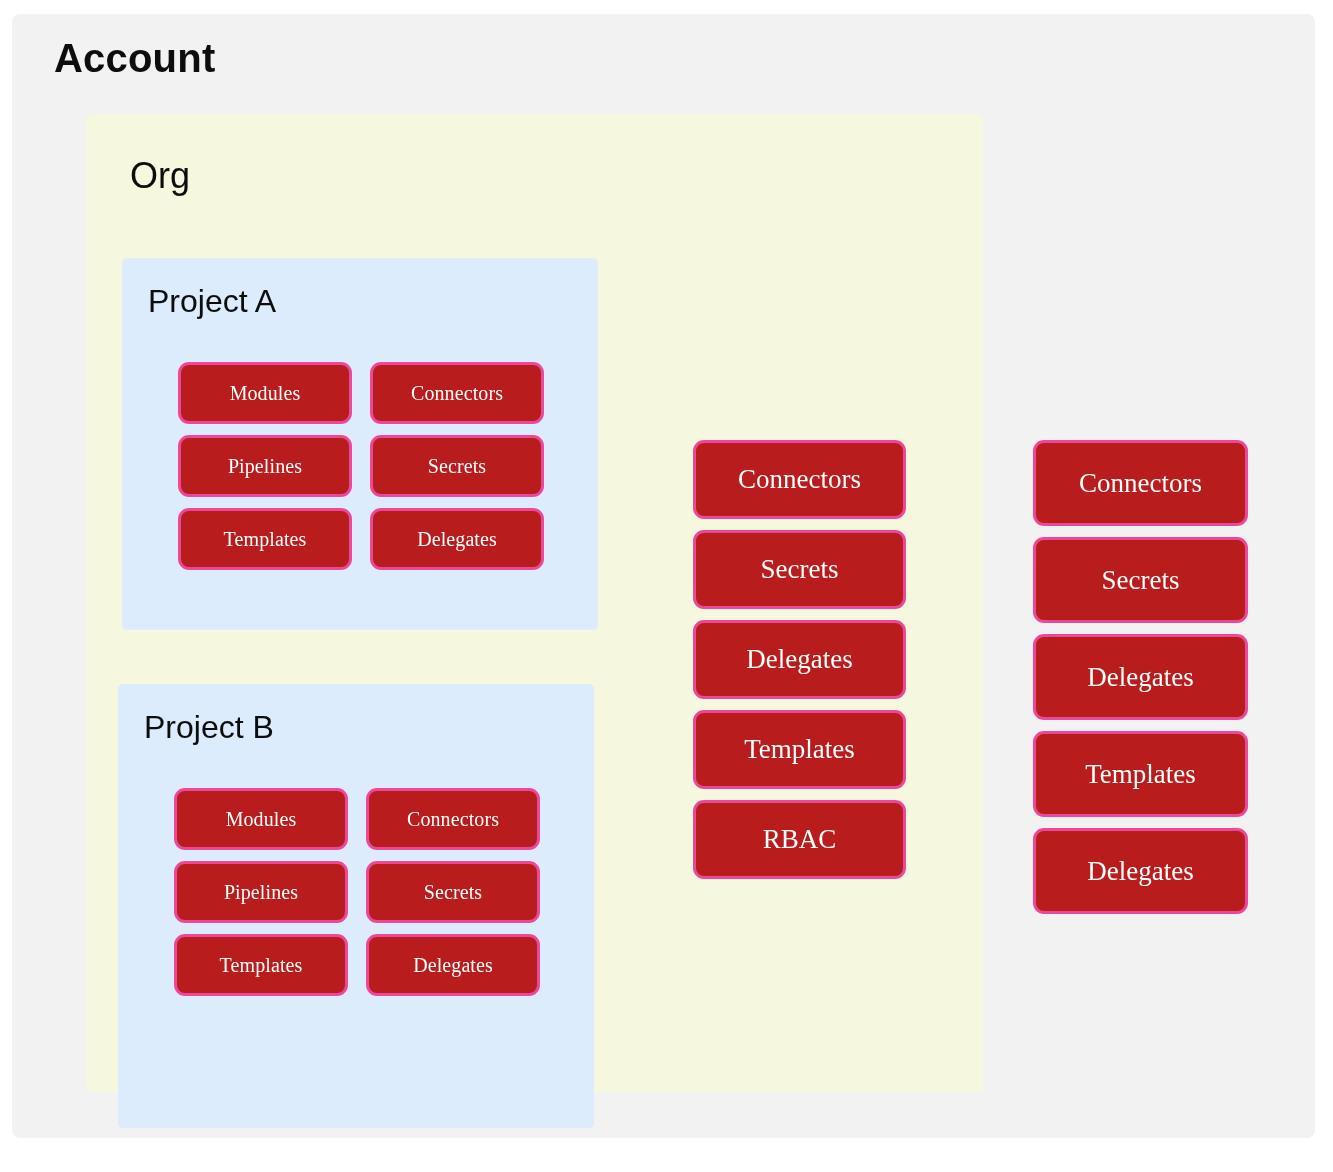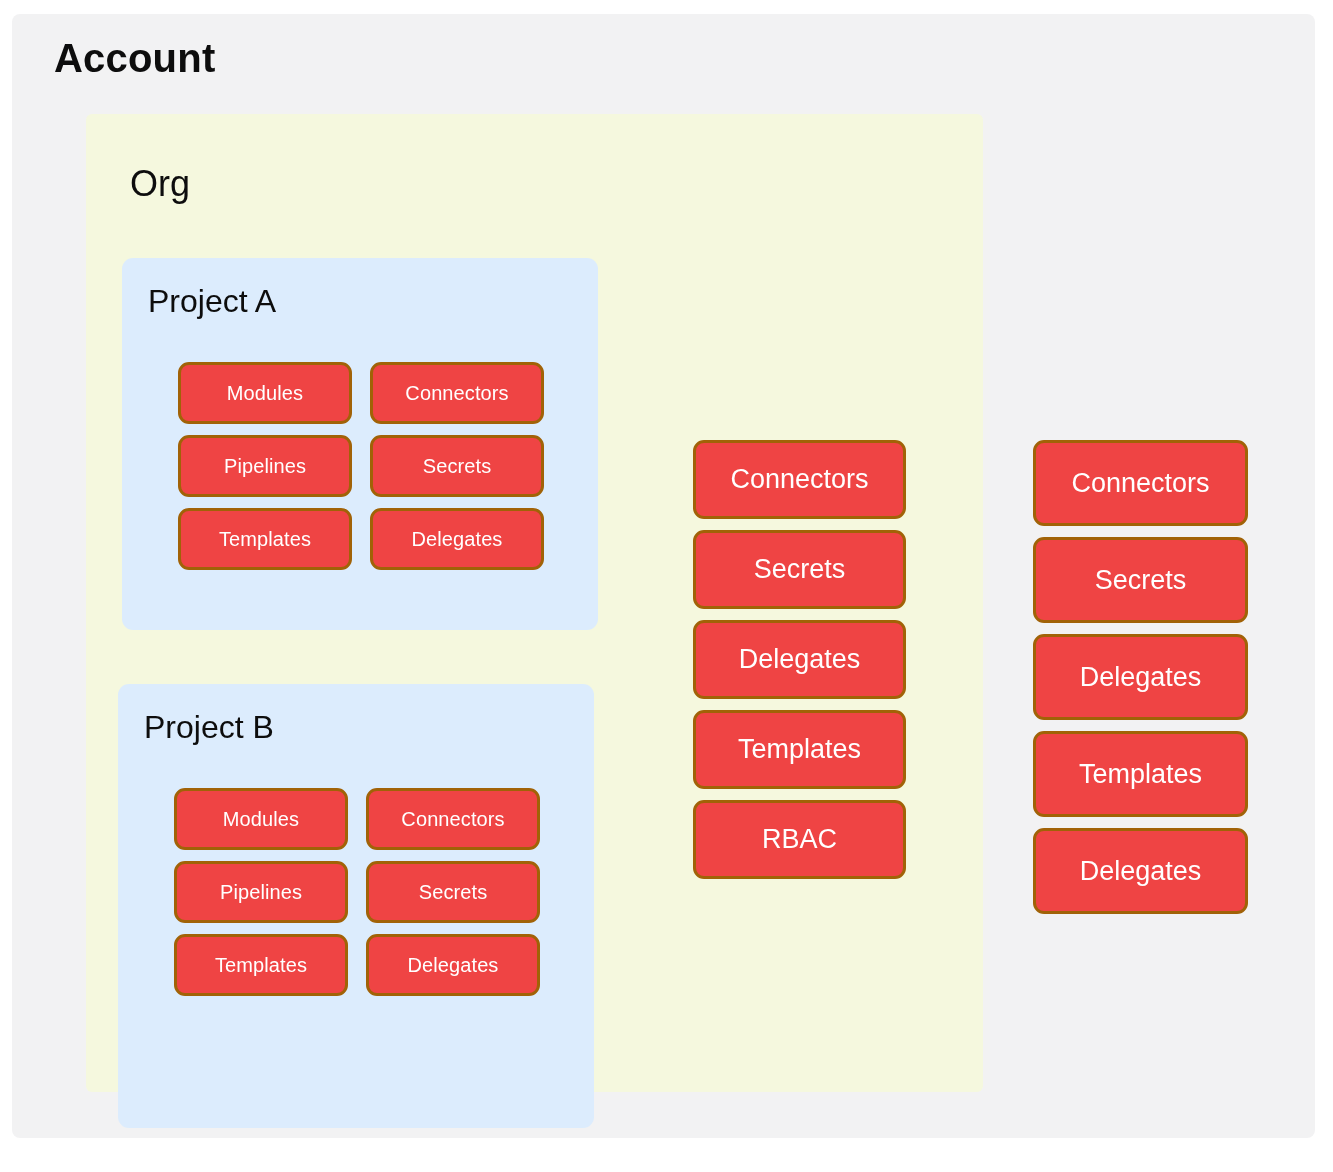--- a/index.html
+++ b/index.html
@@ -48,29 +48,28 @@
     box-sizing: border-box;
   }
   .org-title {
     position: absolute;
     left: 44px;
     top: 42px;
     font-size: 36px;
     line-height: 1.1;
     color: #0d0d0d;
     font-weight: 400;
-    margin-top: 8px;
   }
 
   
   .project-card {
     position: absolute;
     width: 476px;
     background: #dcecfd;
-    border-radius: 11px;
+    border-radius: 5px;
     box-sizing: border-box;
     padding-left: 12px;
   }
   .project-a { left: 36px; top: 144px; height: 372px; }
   .project-b { left: 32px; top: 570px; height: 444px; }
 
   .project-title {
     position: absolute;
     left: 26px;
     top: 26px;
@@ -84,30 +83,30 @@
   .project-grid {
     position: absolute;
     left: 56px;
     top: 104px;
     display: grid;
     grid-template-columns: 174px 174px;
     column-gap: 18px;
     row-gap: 11px;
   }
   .btn {
-    background: #ef4444;
+    background: #b91c1c;
     color: #ffffff;
-    border: 3px solid #a16207;
+    border: 3px solid #ec4899;
     border-radius: 11px;
     display: flex;
     align-items: center;
     justify-content: center;
     box-sizing: border-box;
     text-align: center;
-    font-family: Liberation Sans, sans-serif;
+    font-family: Liberation Serif, serif;
     user-select: none;
   }
   .btn-sm {
     height: 62px;
     font-size: 20px;
     letter-spacing: 0.1px;
   }
 
   
   .org-column {

